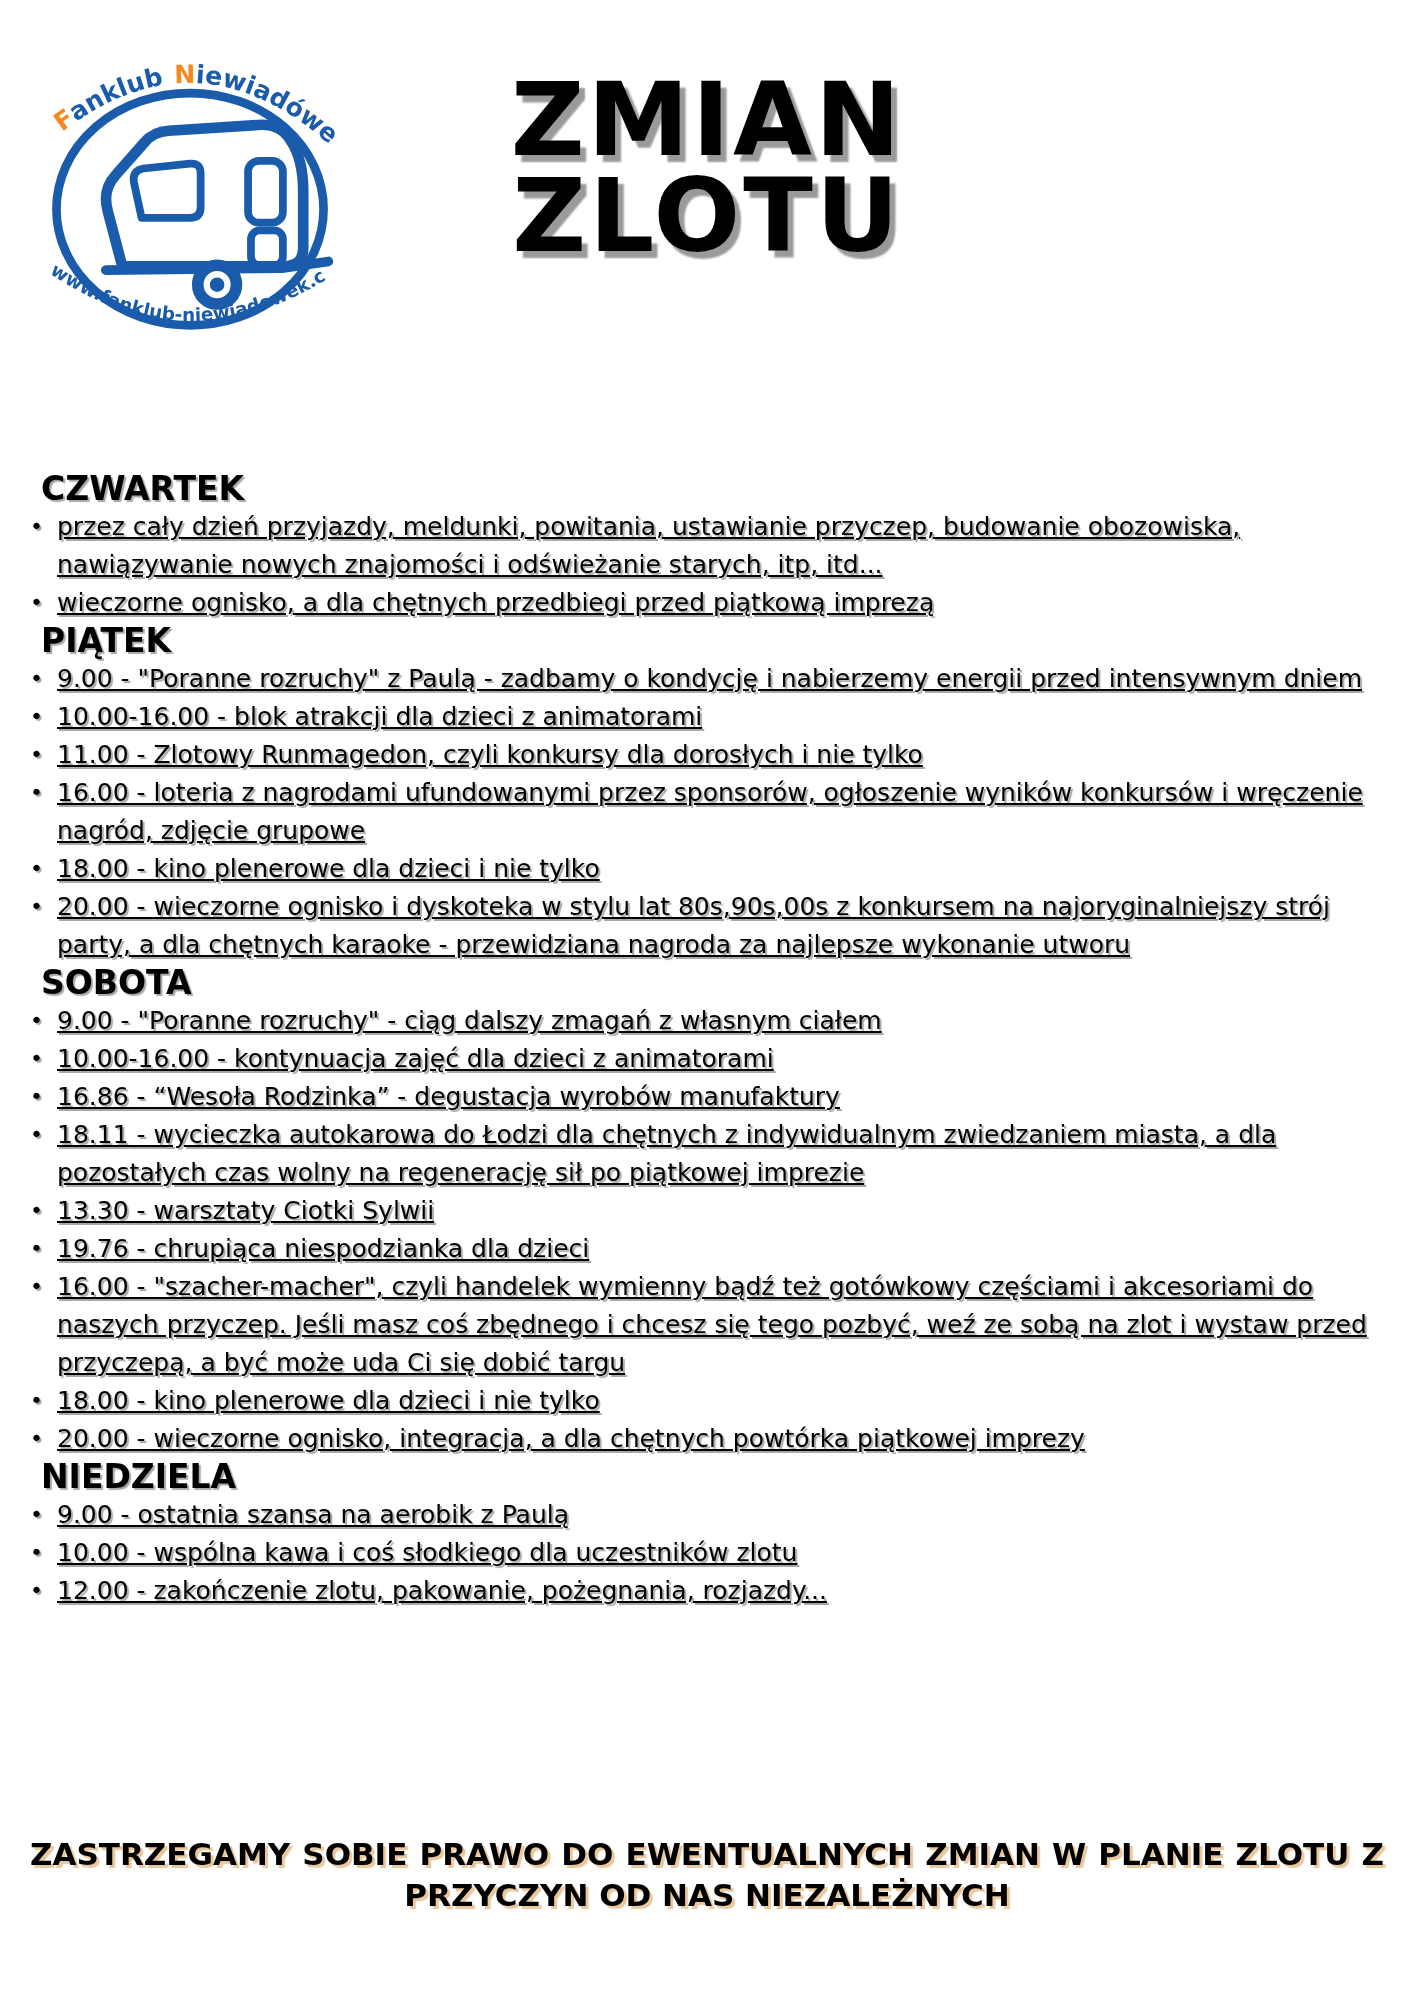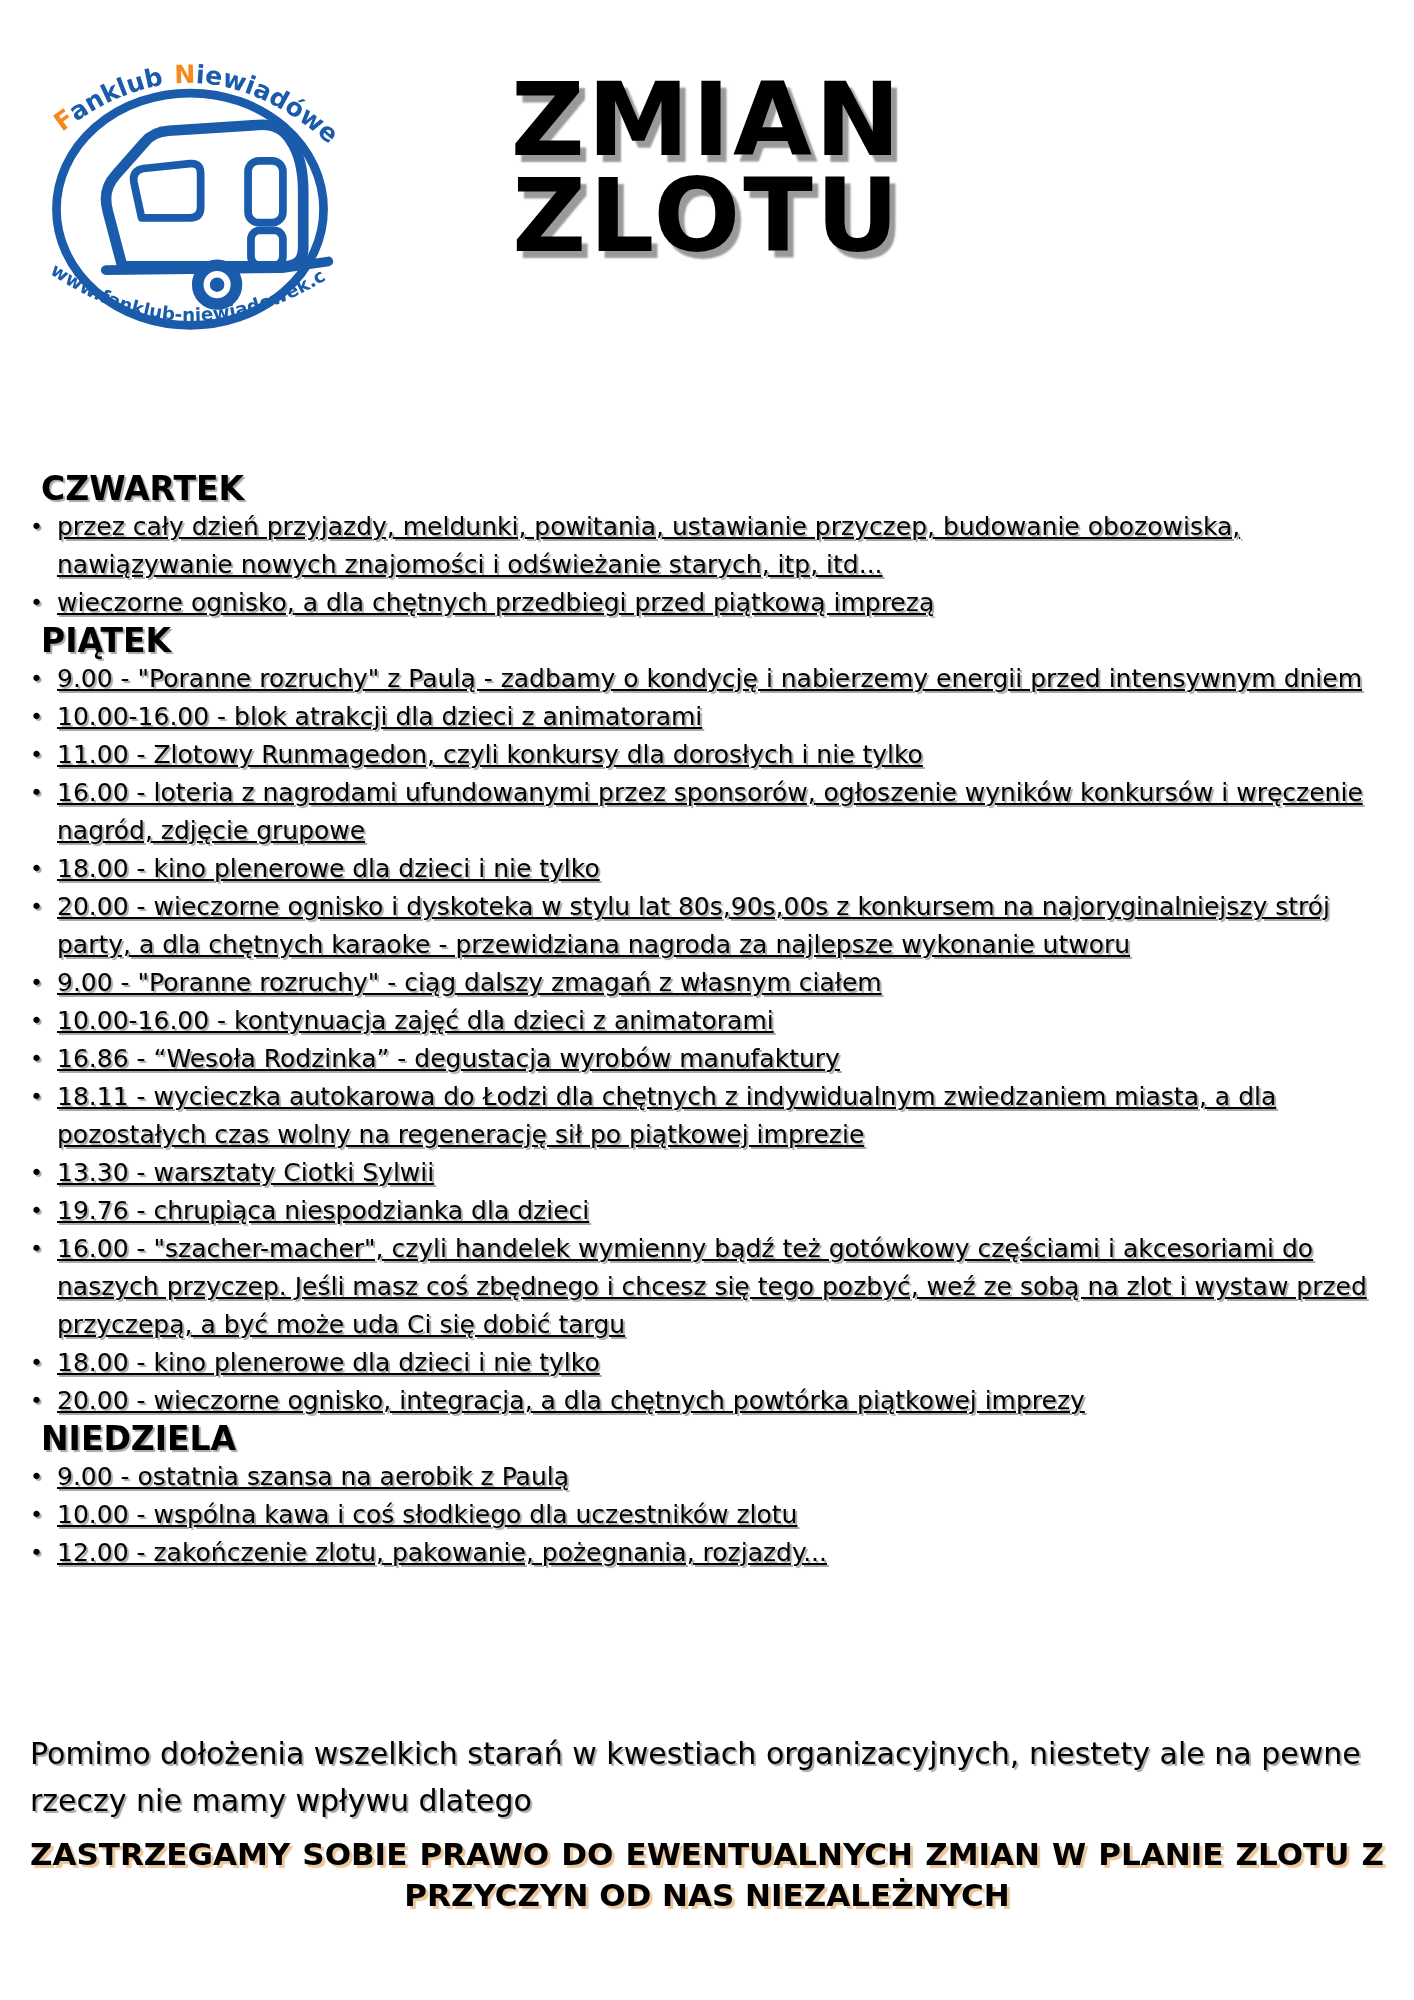--- a/index.html
+++ b/index.html
@@ -128,20 +128,21 @@
     </div>
     <div class="item">
       <span class="bullet">•</span>
       <span class="item-text">18.00 - kino plenerowe dla dzieci i nie tylko</span>
     </div>
     <div class="item">
       <span class="bullet">•</span>
       <span class="item-text">20.00 - wieczorne ognisko i dyskoteka w stylu lat 80s,90s,00s z konkursem na najoryginalniejszy strój party, a dla chętnych karaoke - przewidziana nagroda za najlepsze wykonanie utworu</span>
     </div>
 
+    <div class="section-title">SOBOTA</div>
     <div class="item">
       <span class="bullet">•</span>
       <span class="item-text">9.00 - "Poranne rozruchy" - ciąg dalszy zmagań z własnym ciałem</span>
     </div>
     <div class="item">
       <span class="bullet">•</span>
       <span class="item-text">10.00-16.00 - kontynuacja zajęć dla dzieci z animatorami</span>
     </div>
     <div class="item">
       <span class="bullet">•</span>
@@ -181,16 +182,15 @@
       <span class="bullet">•</span>
       <span class="item-text">10.00 - wspólna kawa i coś słodkiego dla uczestników zlotu</span>
     </div>
     <div class="item">
       <span class="bullet">•</span>
       <span class="item-text">12.00 - zakończenie zlotu, pakowanie, pożegnania, rozjazdy...</span>
     </div>
 
   </div>
 
-  <div class="footer-note">Pomimo dołożenia wszelkich starań w kwestiach organizacyjnych, niestety ale na pewne rzeczy nie mamy wpływu dlatego</div>
   <div class="footer-disclaimer">ZASTRZEGAMY SOBIE PRAWO DO EWENTUALNYCH ZMIAN W PLANIE ZLOTU Z PRZYCZYN OD NAS NIEZALEŻNYCH</div>
 
 </div>
 
 </body></html>

